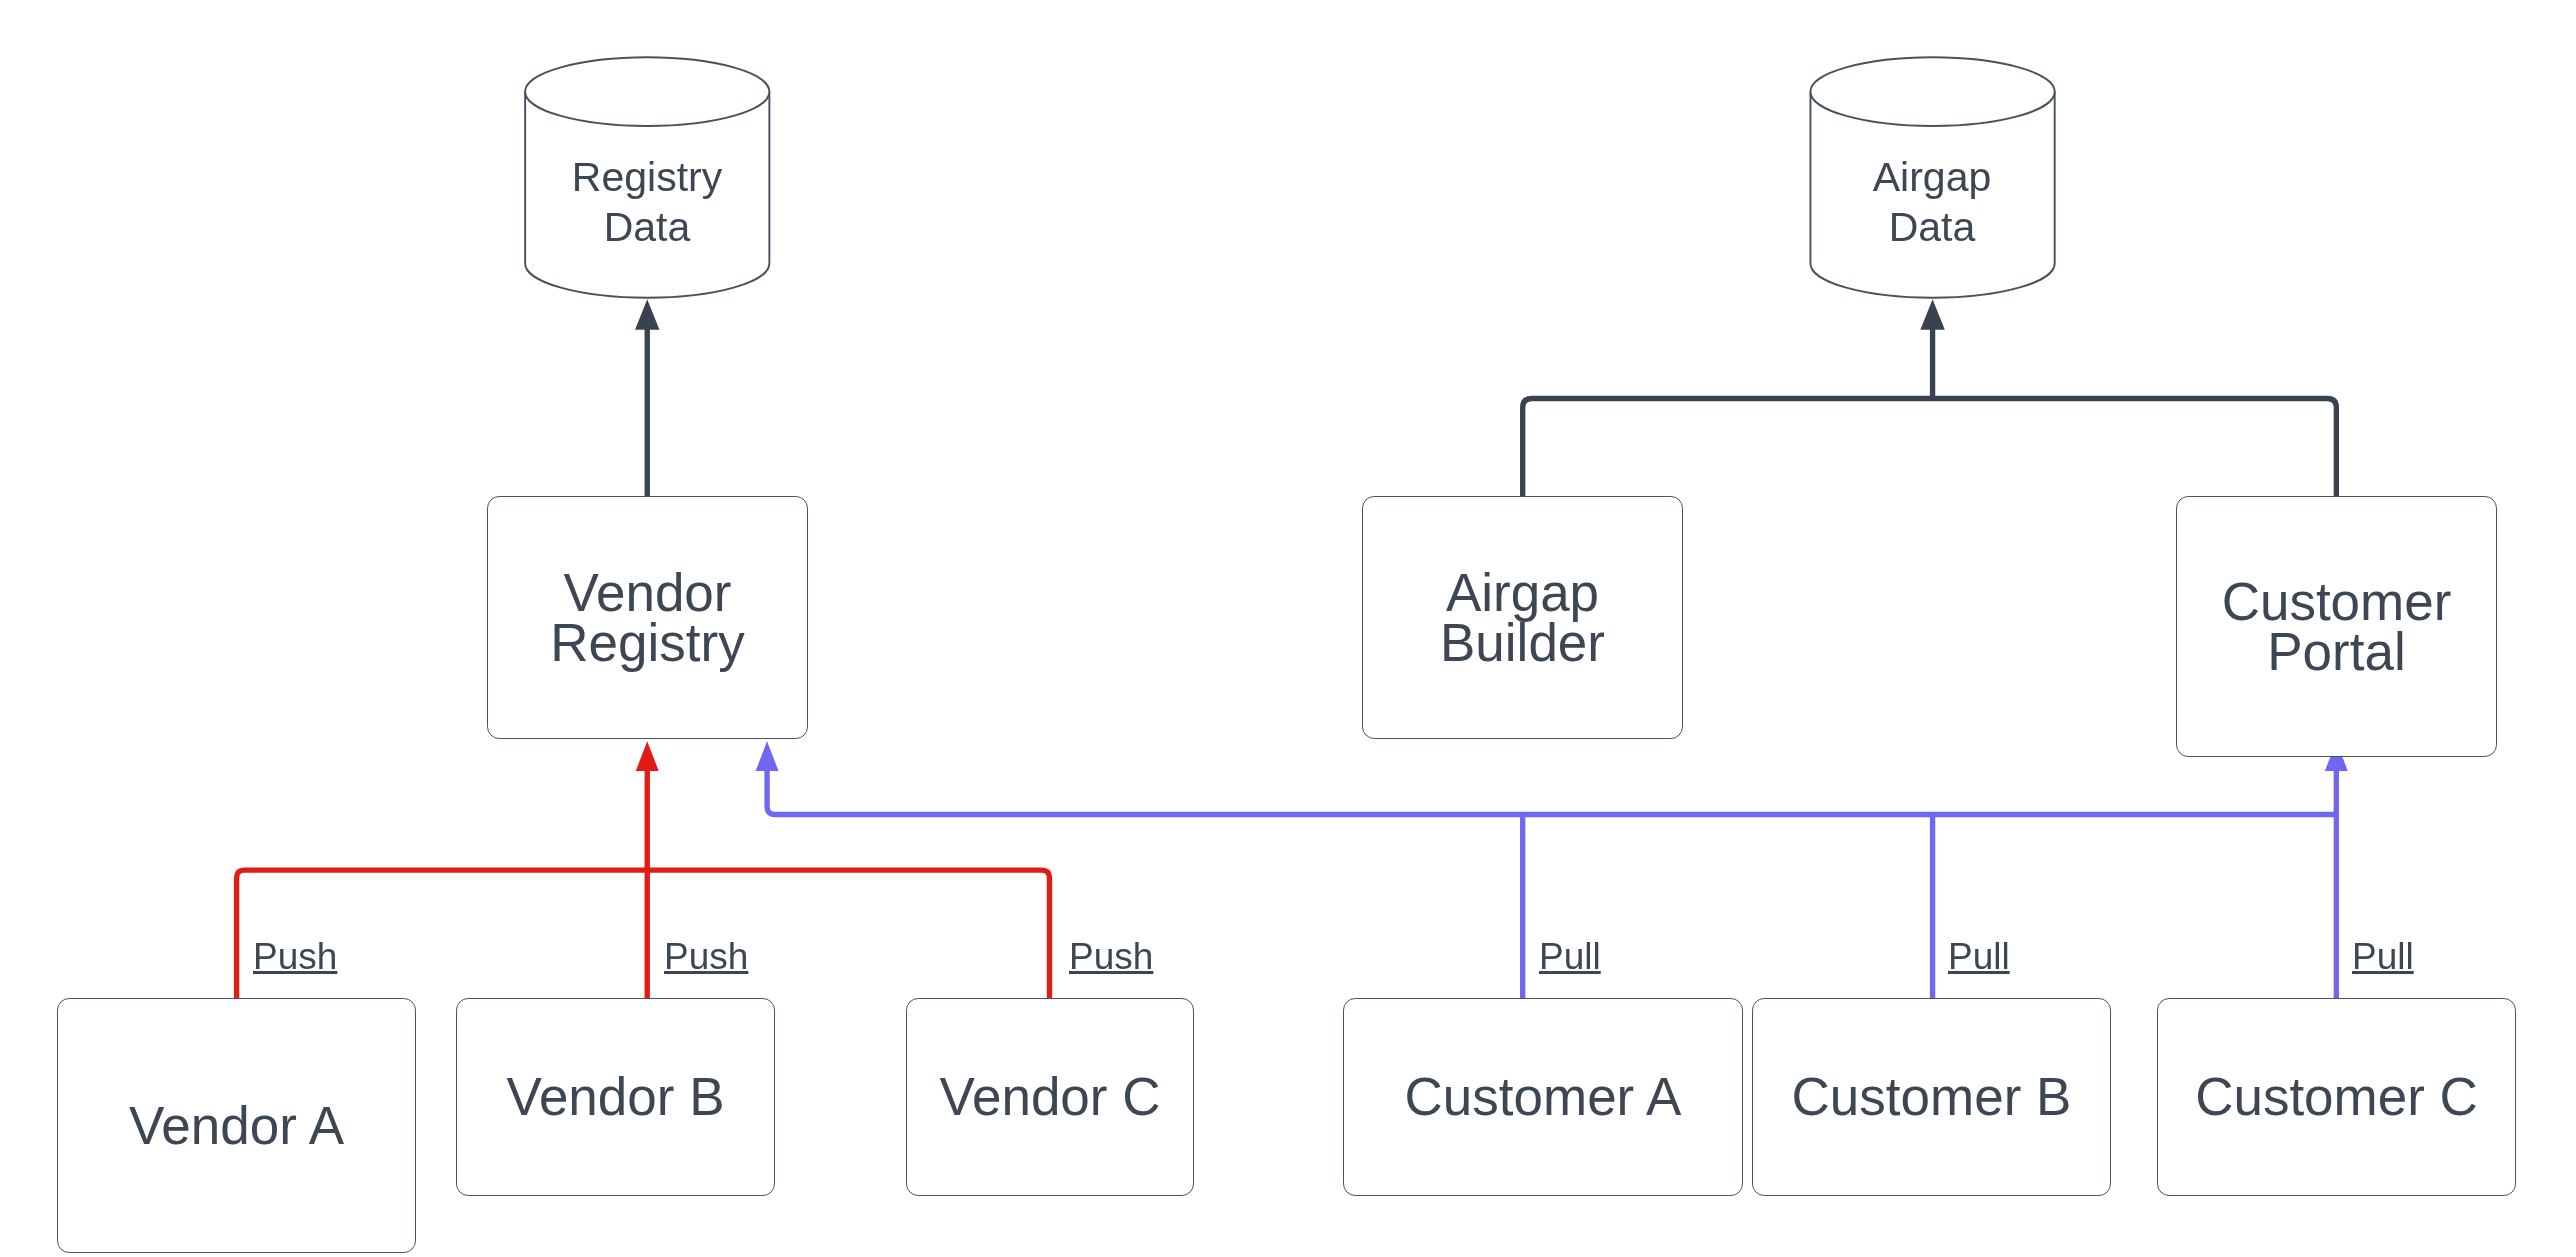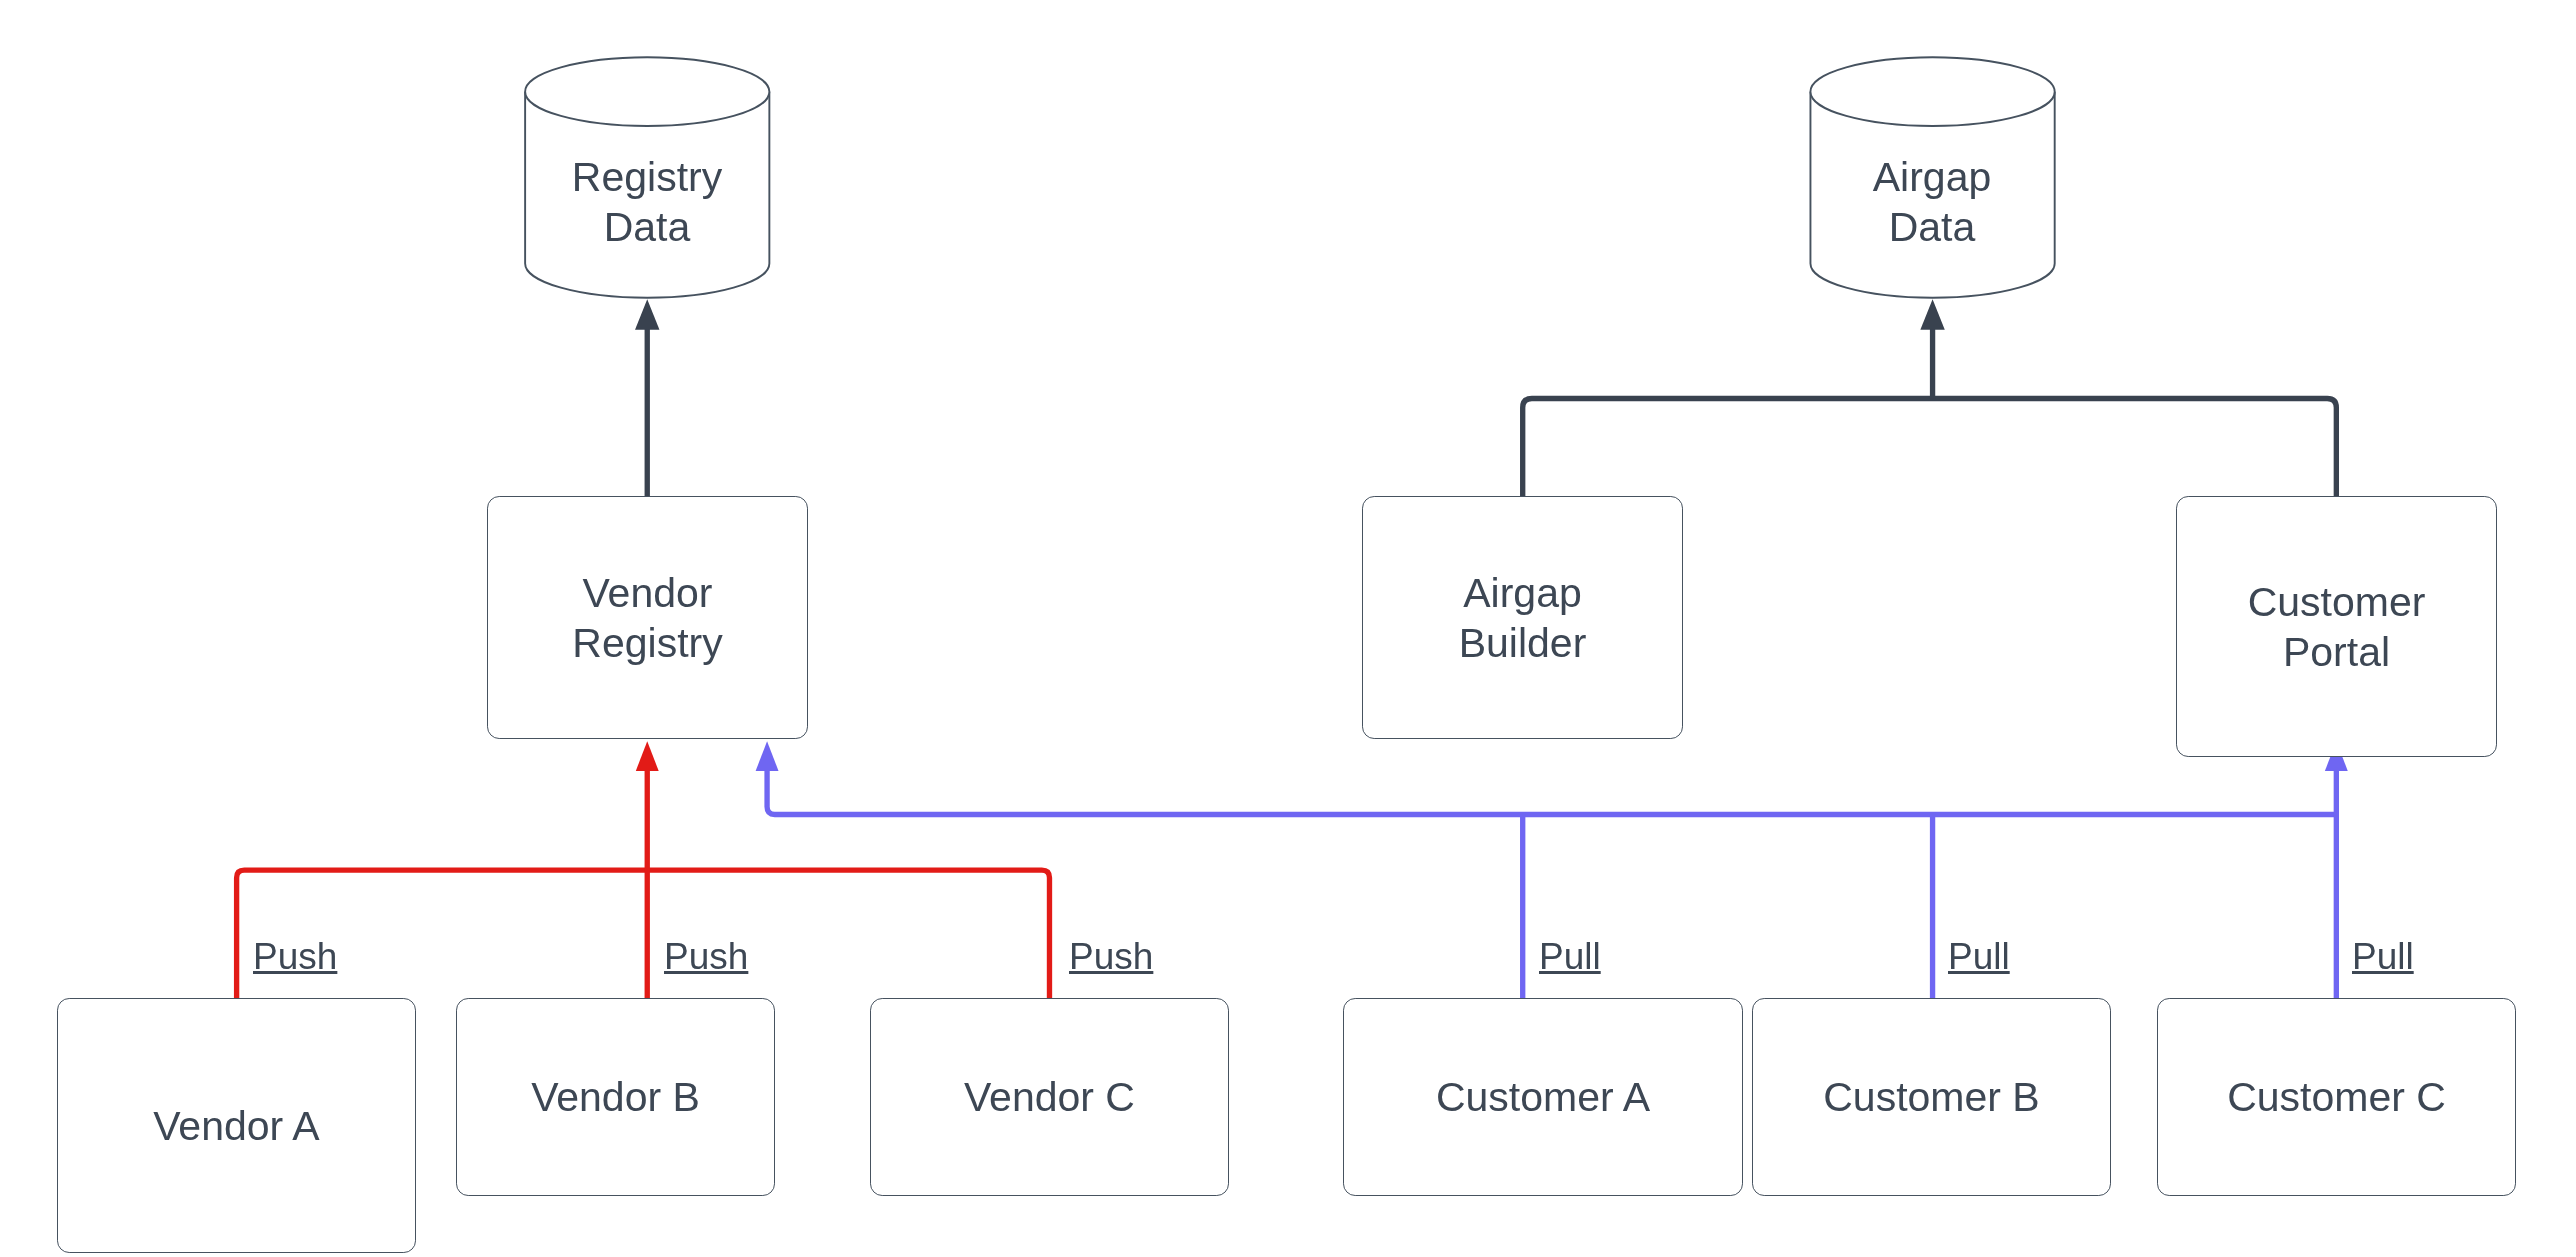--- a/index.html
+++ b/index.html
@@ -36,21 +36,21 @@
     position: absolute;
     z-index: 2;
     background: #ffffff;
     border: 1.9px solid #46525f;
     border-radius: 12.2px;
     box-sizing: border-box;
     display: flex;
     align-items: center;
     justify-content: center;
     text-align: center;
-    font-size: 41px;
+    font-size: 53px;
     line-height: 50px;
   }
   .cyl-label {
     position: absolute;
     z-index: 3;
     display: flex;
     align-items: center;
     justify-content: center;
     text-align: center;
     font-size: 41px;
@@ -132,21 +132,21 @@
     <span class="label-pre">Customer
 Portal</span>
   </div>
 
   <div class="node" style="left:57px; top:998px; width:359px; height:255px">
     <span>Vendor A</span>
   </div>
   <div class="node" style="left:456px; top:998px; width:319px; height:198px">
     <span>Vendor B</span>
   </div>
-  <div class="node" style="left:870px; top:998px; width:359px; height:198px">
+  <div class="node" style="left:906px; top:998px; width:288px; height:198px">
     <span>Vendor C</span>
   </div>
   <div class="node" style="left:1343px; top:998px; width:400px; height:198px">
     <span>Customer A</span>
   </div>
   <div class="node" style="left:1752px; top:998px; width:359px; height:198px">
     <span>Customer B</span>
   </div>
   <div class="node" style="left:2157px; top:998px; width:359px; height:198px">
     <span>Customer C</span>

